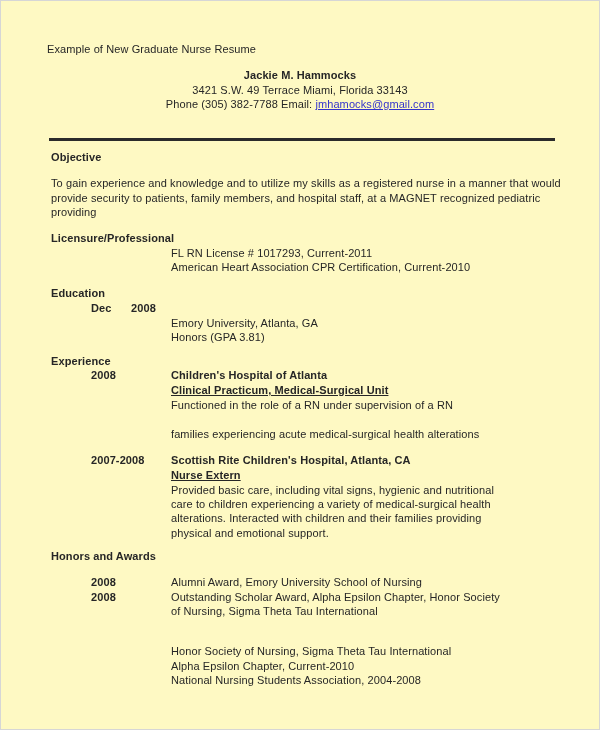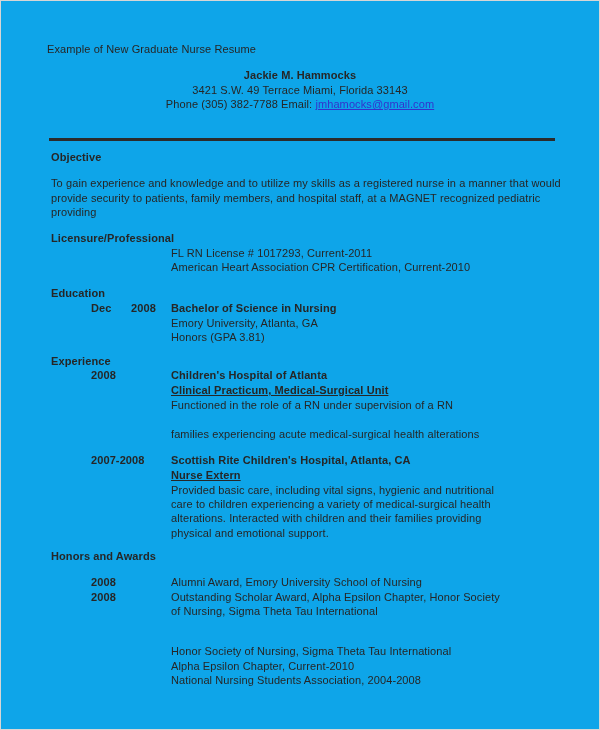--- a/index.html
+++ b/index.html
@@ -1,19 +1,19 @@
 <!DOCTYPE html>
 <html><head>
 <meta charset="utf-8">
 <style>
   html,body { margin:0; padding:0; background:#ffffff; }
   .page {
     position:relative;
     width:600px; height:730px;
-    background:#0ea5e9;
+    background:#fef9c3;
     border:1px solid #d6d6d6;
     box-sizing:border-box;
     font-family:"Liberation Sans", sans-serif;
     font-size:11px;
     color:#262626;
     letter-spacing:0.1px;
     overflow:hidden;
   }
   .line { position:absolute; white-space:nowrap; line-height:14.5px; }
   .b { font-weight:bold; }
@@ -55,21 +55,20 @@
   <div class="line c-head" style="top:189.5px">provide security to patients, family members, and hospital staff, at a MAGNET recognized pediatric</div>
   <div class="line c-head" style="top:204px">providing</div>
 
   <div class="line b c-head" style="top:230px">Licensure/Professional</div>
   <div class="line c-body" style="top:244.5px">FL RN License # 1017293, Current-2011</div>
   <div class="line c-body" style="top:258.5px">American Heart Association CPR Certification, Current-2010</div>
 
   <div class="line b c-head" style="top:285px">Education</div>
   <div class="line b c-date" style="top:300px">Dec</div>
   <div class="line b c-date2" style="top:300px">2008</div>
-  <div class="line b c-body" style="top:300px">Bachelor of Science in Nursing</div>
   <div class="line c-body" style="top:314.5px">Emory University, Atlanta, GA</div>
   <div class="line c-body" style="top:329px">Honors (GPA 3.81)</div>
 
   <div class="line b c-head" style="top:353px">Experience</div>
 
   <div class="line b c-date" style="top:367px">2008</div>
   <div class="line b c-body" style="top:367px">Children's Hospital of Atlanta</div>
   <div class="line b u c-body" style="top:381.5px">Clinical Practicum, Medical-Surgical Unit</div>
   <div class="line c-body" style="top:397px">Functioned in the role of a RN under supervision of a RN</div>
   <div class="line c-body" style="top:425.5px">families experiencing acute medical-surgical health alterations</div>

